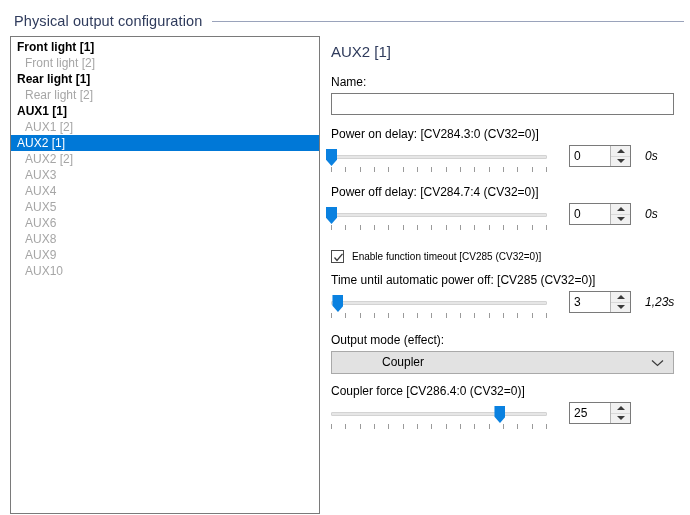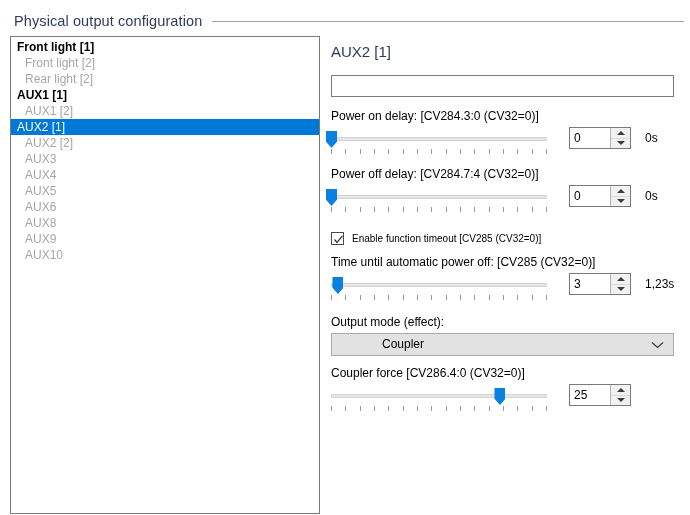--- a/index.html
+++ b/index.html
@@ -205,20 +205,21 @@
   }
   .spin-btn.up .arrow    { border-bottom: 4px solid #3b3b3b; }
   .spin-btn.down .arrow  { border-top: 4px solid #3b3b3b; }
 
   .suffix {
     margin-left: 14px;
     line-height: 22px;
     font-size: 12px;
     color: #000;
     white-space: nowrap;
+    font-style: italic;
   }
 
   
   .checkbox-row {
     display: flex;
     align-items: center;
     height: 18px;
   }
   .checkbox-box {
     width: 13px;
@@ -267,38 +268,40 @@
 <body>
 
 <div class="group-header">
   <span class="group-header-title">Physical output configuration</span>
   <span class="group-header-rule"></span>
 </div>
 
 <div class="listbox" id="outputs-list">
     <div class="list-item enabled"><span>Front light [1]</span></div>
     <div class="list-item disabled"><span>Front light [2]</span></div>
+    <div class="list-item enabled"><span>Rear light [1]</span></div>
     <div class="list-item disabled"><span>Rear light [2]</span></div>
     <div class="list-item enabled"><span>AUX1 [1]</span></div>
     <div class="list-item disabled"><span>AUX1 [2]</span></div>
     <div class="list-item enabled selected"><span>AUX2 [1]</span></div>
     <div class="list-item disabled"><span>AUX2 [2]</span></div>
     <div class="list-item disabled"><span>AUX3</span></div>
     <div class="list-item disabled"><span>AUX4</span></div>
     <div class="list-item disabled"><span>AUX5</span></div>
     <div class="list-item disabled"><span>AUX6</span></div>
     <div class="list-item disabled"><span>AUX8</span></div>
     <div class="list-item disabled"><span>AUX9</span></div>
     <div class="list-item disabled"><span>AUX10</span></div>
   </div>
 
 <div class="panel">
 
   <div class="panel-title">AUX2 [1]</div>
 
+  <div class="field-label">Name:</div>
   <input class="text-input" type="text" value="" style="">
 
   <div class="spacer-12"></div>
 
   
   <div class="field-label">Power on delay: [CV284.3:0 (CV32=0)]</div>
   <div class="slider-row">
     <div class="slider-wrap">
       <div class="slider-track"></div>
       <div class="slider-thumb" style="left: 0%;"></div>

